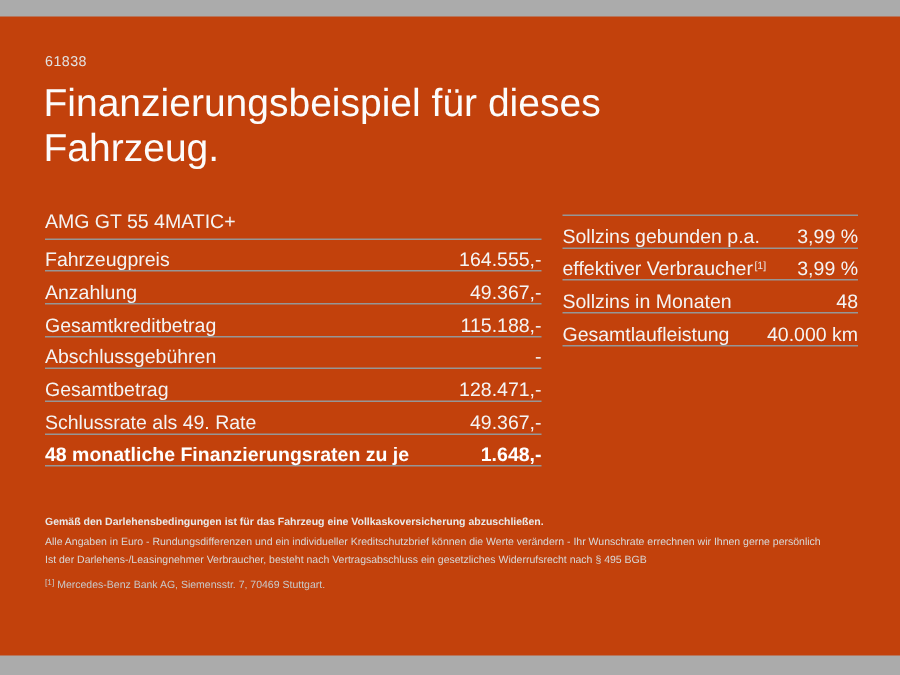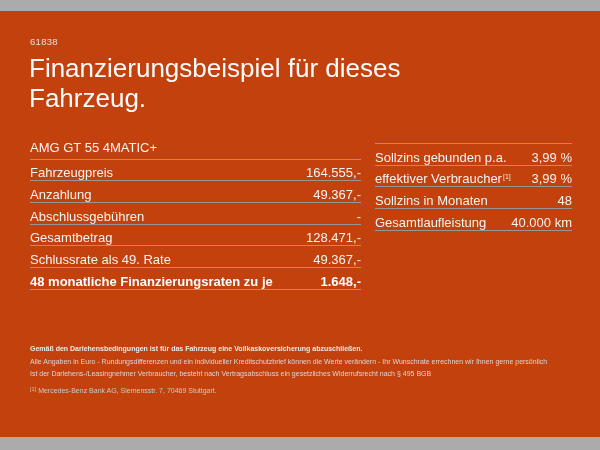--- a/index.html
+++ b/index.html
@@ -109,20 +109,24 @@
     </div>
     <div class="row">
       <span class="lbl">Fahrzeugpreis</span>
       <span class="val">164.555,-</span>
     </div>
     <div class="row">
       <span class="lbl">Anzahlung</span>
       <span class="val">49.367,-</span>
     </div>
     <div class="row">
+      <span class="lbl">Gesamtkreditbetrag</span>
+      <span class="val">115.188,-</span>
+    </div>
+    <div class="row">
       <span class="lbl">Abschlussgebühren</span>
       <span class="val">-</span>
     </div>
     <div class="row">
       <span class="lbl">Gesamtbetrag</span>
       <span class="val">128.471,-</span>
     </div>
     <div class="row">
       <span class="lbl">Schlussrate als 49. Rate</span>
       <span class="val">49.367,-</span>

